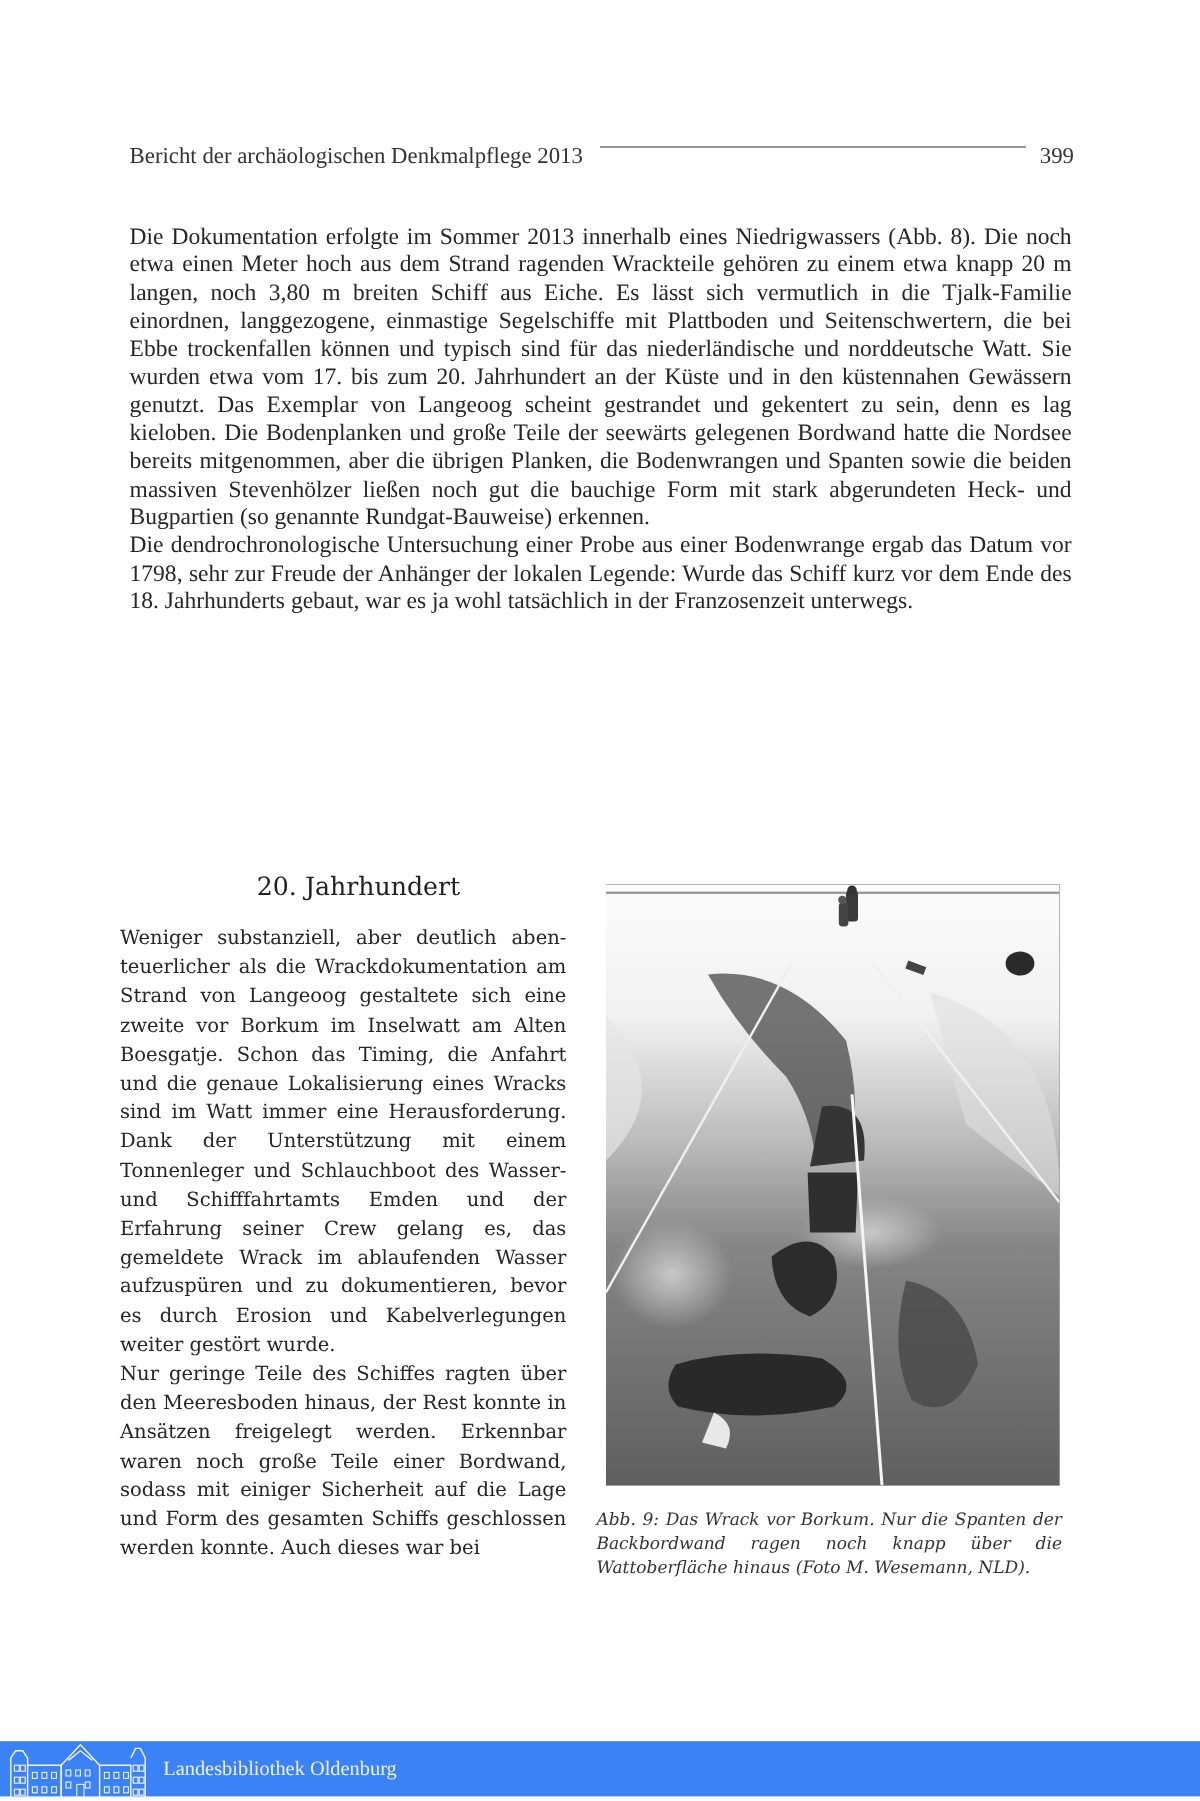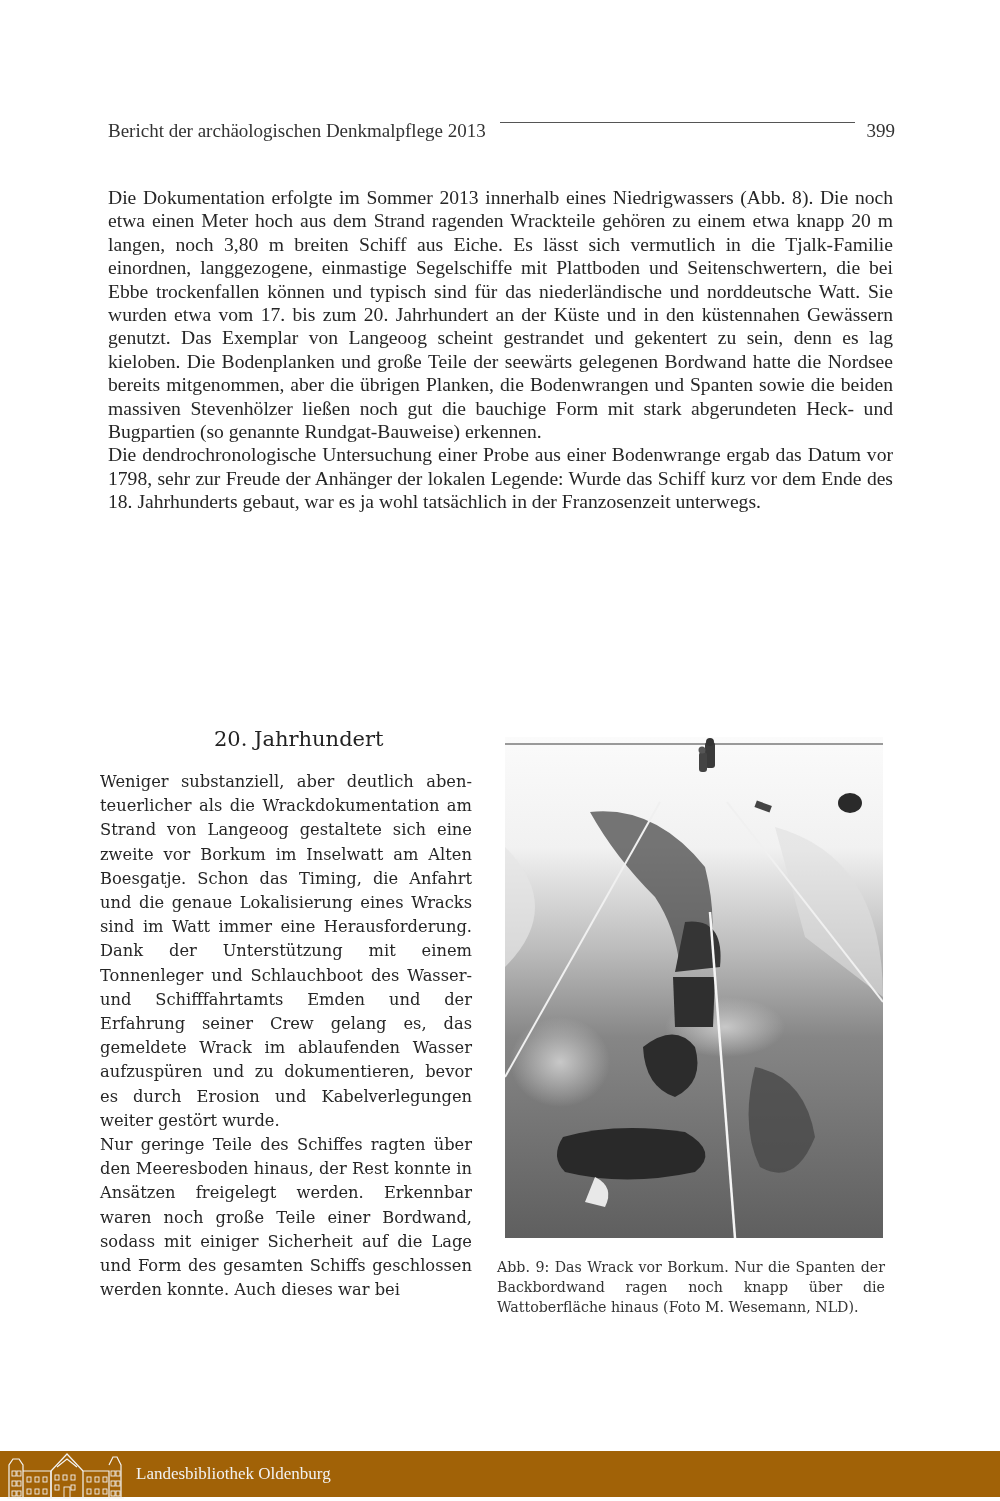--- a/index.html
+++ b/index.html
@@ -32,26 +32,26 @@
     }
     .left-col h3 { margin: 0; font-size: 16.6px; font-weight: bold; line-height: 24px; }
     .left-col p { margin: 0; }
     .photo {
       position: absolute; left: 505px; top: 737px; width: 378px; height: 501px;
       overflow: hidden; background: #6d6d6d;
     }
     .photo svg { display: block; }
     .caption {
       position: absolute; left: 497px; top: 1257px; width: 388px;
-      font-family: "DejaVu Serif", serif; font-size: 14.2px; line-height: 20px;
+      font-family: "DejaVu Serif", serif; font-style: italic; font-size: 14.2px; line-height: 20px;
       text-align: justify; color: #333;
     }
     .footer-bar {
       position: absolute; left: 0; top: 1451px; width: 1000px; height: 46px;
-      background: #a16207; display: flex; align-items: center;
+      background: #3b82f6; display: flex; align-items: center;
     }
     .footer-logo { margin-left: 7px; width: 117px; height: 48px; margin-top: 2px; }
     .footer-label {
       margin-left: 12px; color: #f2f2f2;
       font-family: "Liberation Serif", serif; font-size: 17px;
     }
   </style>
 </head>
 <body>
 

